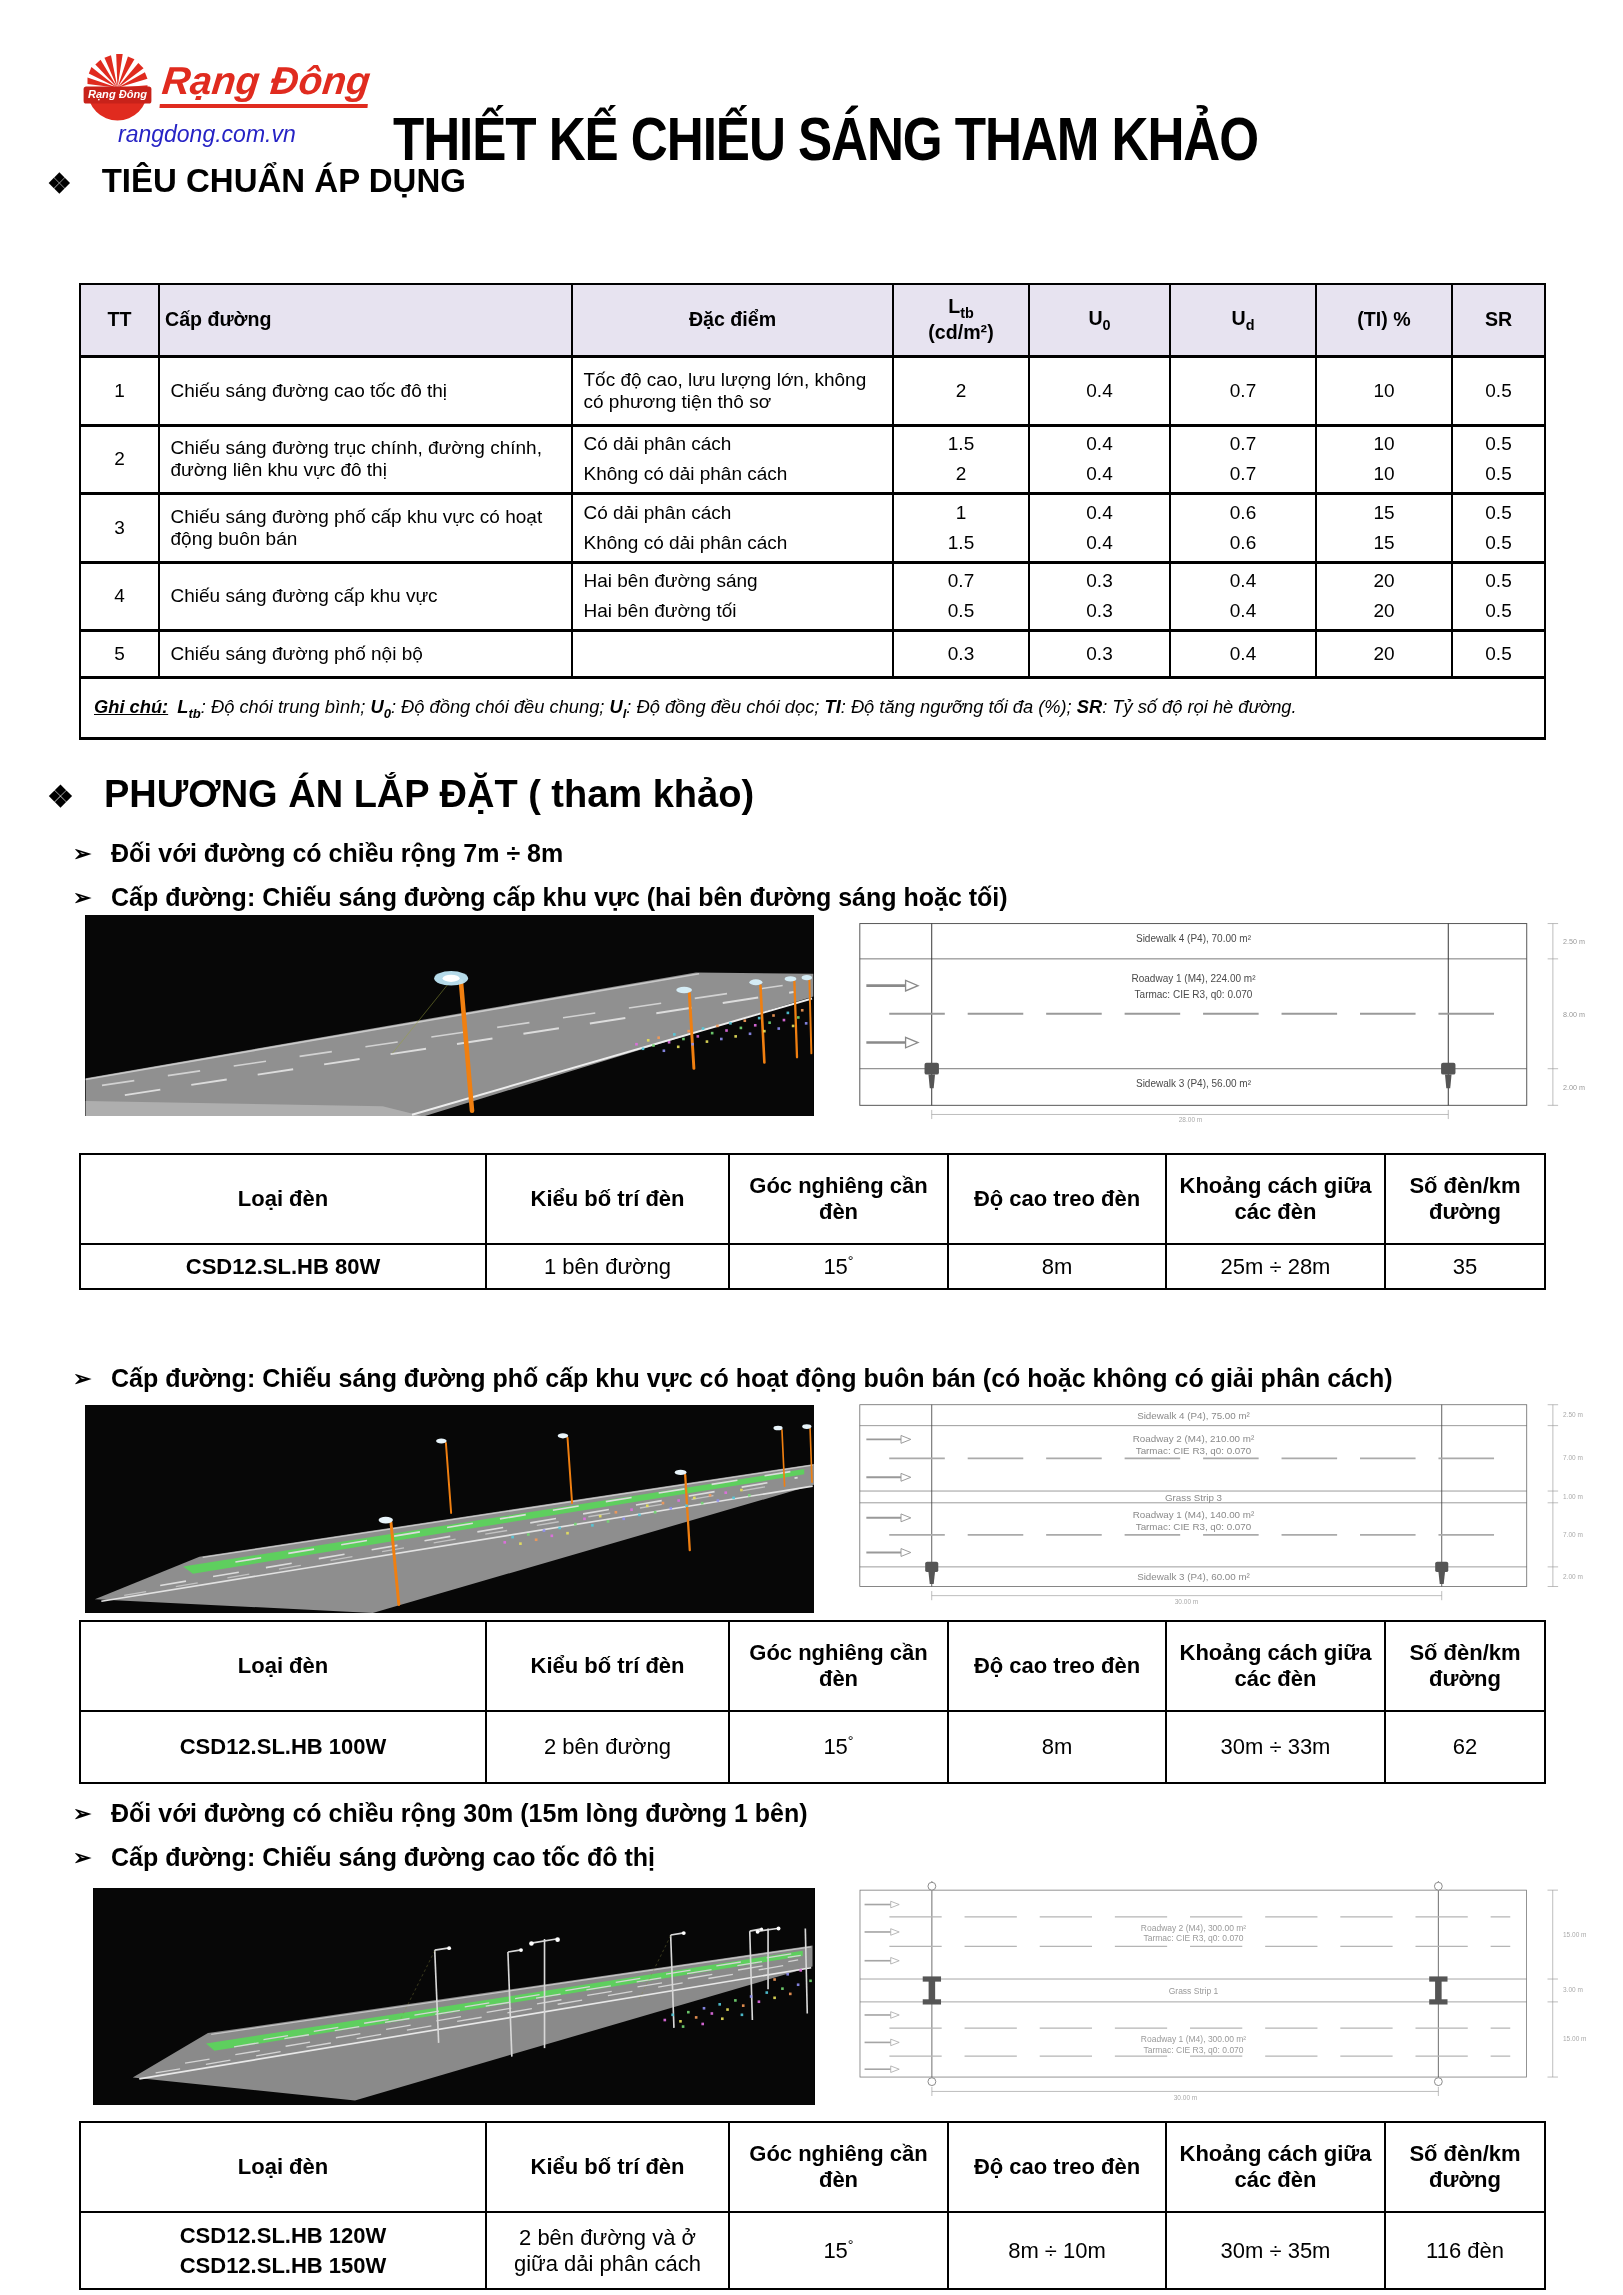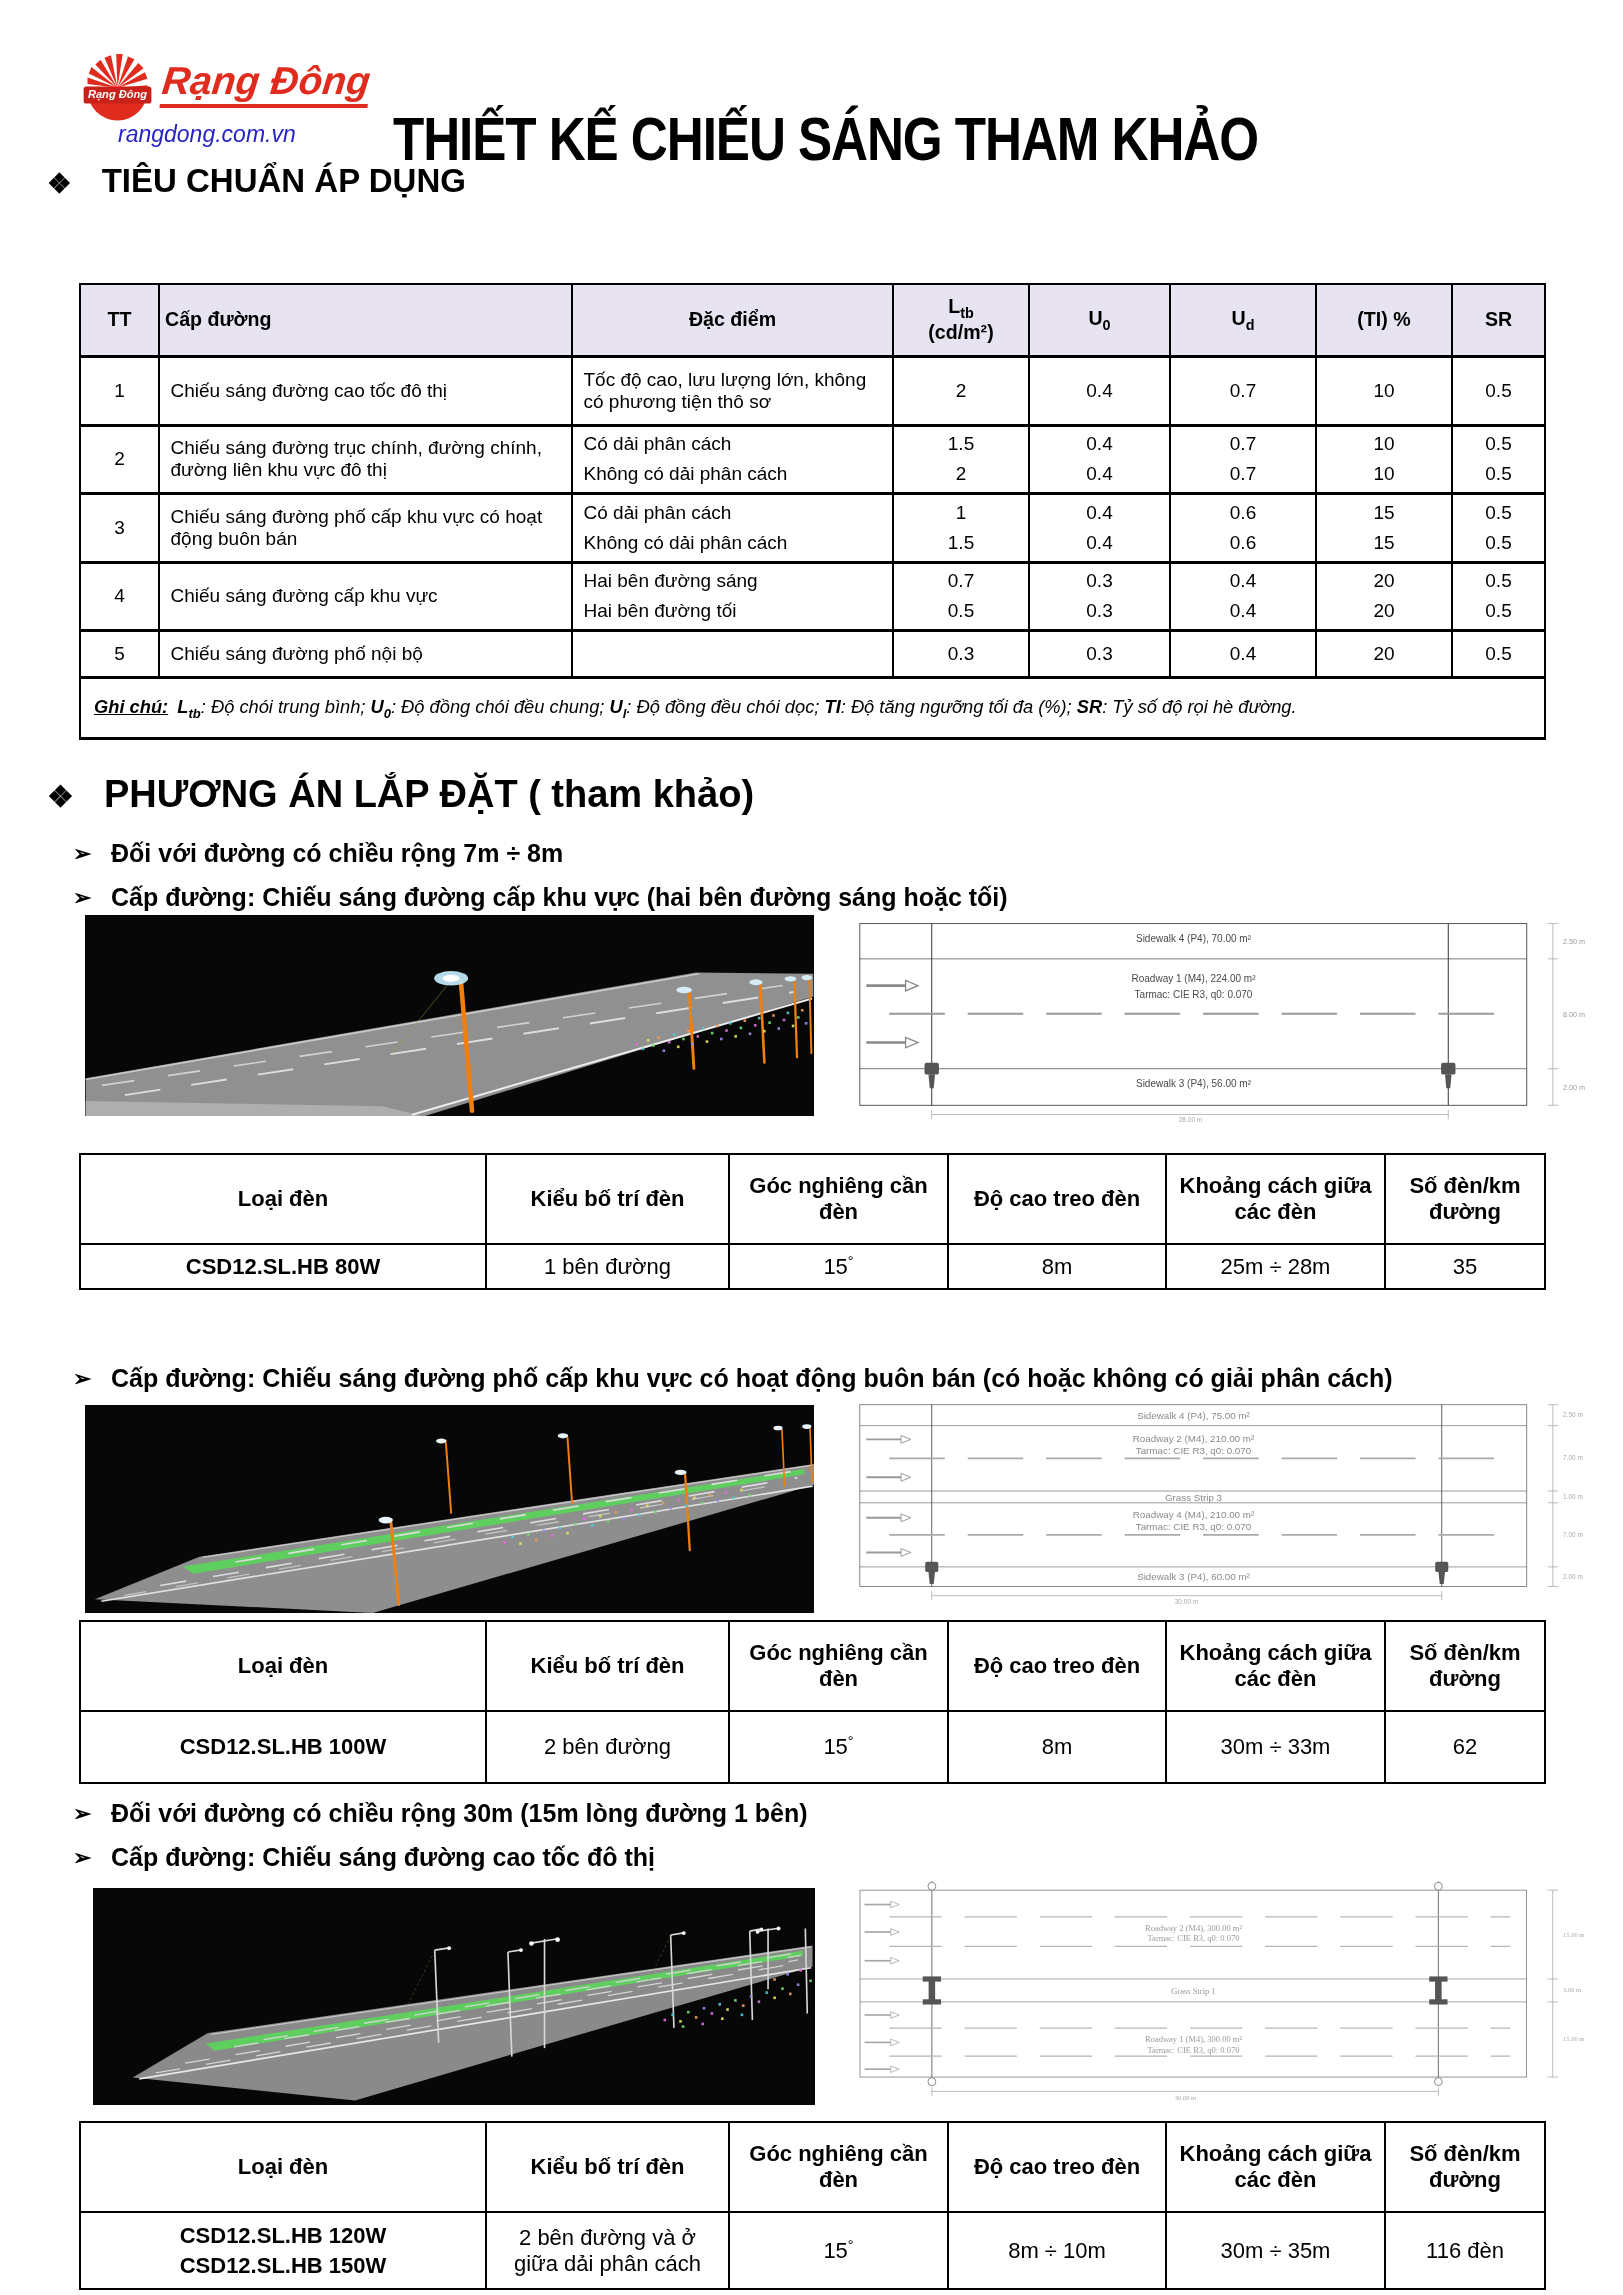--- a/index.html
+++ b/index.html
@@ -470,21 +470,21 @@
           <line x1="1067" y1="282" x2="1083" y2="282"></line>
         <line x1="125" y1="296" x2="905" y2="296"></line>
         <line x1="125" y1="289" x2="125" y2="303"></line>
           <line x1="905" y1="289" x2="905" y2="303"></line>
       </g>
     </svg>
     <div class="lbl p2l" style="left:147px;top:7.9px;width:393px;">Sidewalk 4 (P4), 75.00 m²</div>
     <div class="lbl p2l" style="left:147px;top:31px;width:393px;">Roadway 2 (M4), 210.00 m²</div>
     <div class="lbl p2l" style="left:147px;top:43px;width:393px;">Tarmac: CIE R3, q0: 0.070</div>
     <div class="lbl p2l" style="left:147px;top:90px;width:393px;">Grass Strip 3</div>
-    <div class="lbl p2l" style="left:147px;top:107px;width:393px;">Roadway 4 (M4), 210.00 m²</div>
+    <div class="lbl p2l" style="left:147px;top:107px;width:393px;">Roadway 1 (M4), 140.00 m²</div>
     <div class="lbl p2l" style="left:147px;top:119px;width:393px;">Tarmac: CIE R3, q0: 0.070</div>
     <div class="lbl p2l" style="left:147px;top:169px;width:393px;">Sidewalk 3 (P4), 60.00 m²</div>
     <div class="lbl dim2" style="left:713px;top:8.5px;">2.50 m</div>
     <div class="lbl dim2" style="left:713px;top:52px;">7.00 m</div>
     <div class="lbl dim2" style="left:713px;top:91px;">1.00 m</div>
     <div class="lbl dim2" style="left:713px;top:129px;">7.00 m</div>
     <div class="lbl dim2" style="left:713px;top:171px;">2.00 m</div>
     <div class="lbl dim2" style="left:271px;top:196px;width:131px;">30.00 m</div>
   </div>
 
@@ -584,21 +584,21 @@
         <rect x="960" y="198" width="4" height="4" fill="#e9e25b"></rect>
           <rect x="990" y="192" width="4" height="4" fill="#52cadc"></rect>
         <rect x="1040" y="138" width="4" height="4" fill="#f59a57"></rect>
           <rect x="1060" y="130" width="4" height="4" fill="#8f8ff2"></rect>
         <rect x="1080" y="124" width="4" height="4" fill="#e36de3"></rect>
           <rect x="1095" y="140" width="4" height="4" fill="#74d974"></rect>
       </g>
     </svg>
   </div>
 
-  <div class="plan" style="left:850px;top:1881px;width:765px;height:232px;font-family:Liberation Serif, serif;">
+  <div class="plan" style="left:850px;top:1881px;width:765px;height:232px;">
     <svg width="765" height="232" viewBox="0 0 1170 355">
       <rect x="15" y="14" width="1020" height="286" fill="#fff" stroke="#777" stroke-width="1.2"></rect>
       <line x1="15" y1="150" x2="1035" y2="150" stroke="#777" stroke-width="1"></line>
       <line x1="15" y1="185" x2="1035" y2="185" stroke="#777" stroke-width="1"></line>
       <line x1="125" y1="14" x2="125" y2="300" stroke="#555" stroke-width="1.3"></line>
       <line x1="900" y1="14" x2="900" y2="300" stroke="#555" stroke-width="1.3"></line>
       <path d="M60,55 H1010" stroke="#b5b5b5" stroke-width="2" stroke-dasharray="80 35" fill="none"></path>
       <path d="M60,100 H1010" stroke="#b5b5b5" stroke-width="2" stroke-dasharray="80 35" fill="none"></path>
       <path d="M60,225 H1010" stroke="#b5b5b5" stroke-width="2" stroke-dasharray="80 35" fill="none"></path>
       <path d="M60,268 H1010" stroke="#b5b5b5" stroke-width="2" stroke-dasharray="80 35" fill="none"></path>

